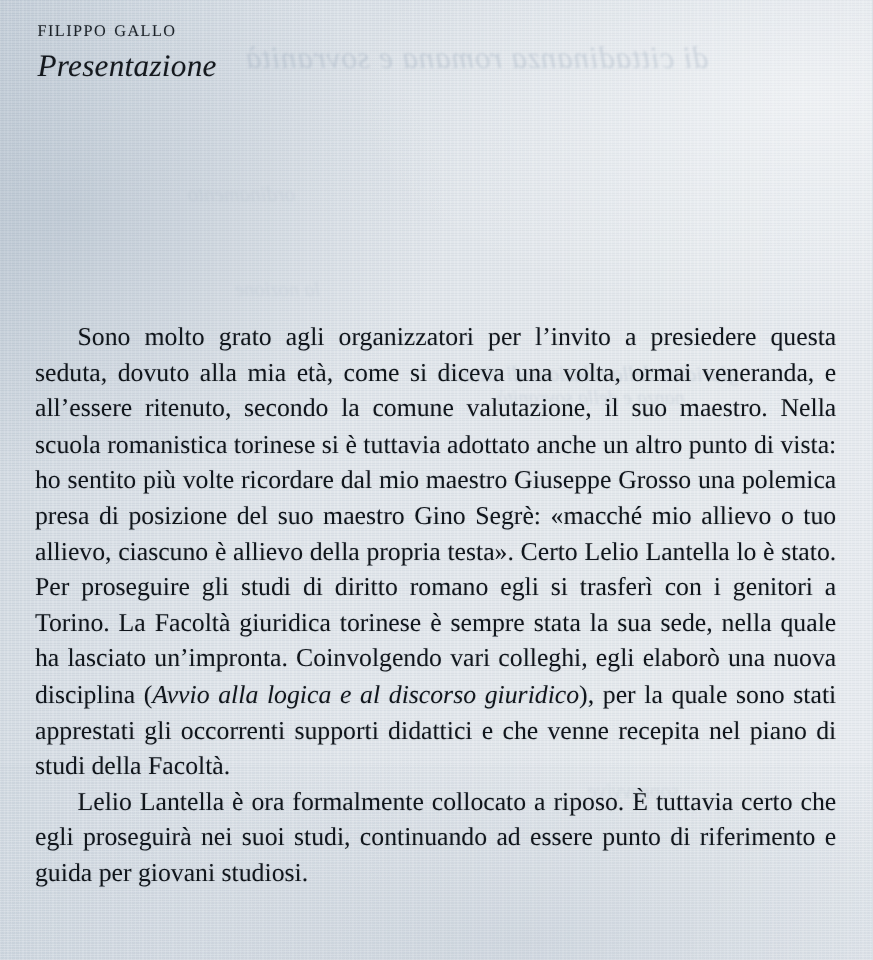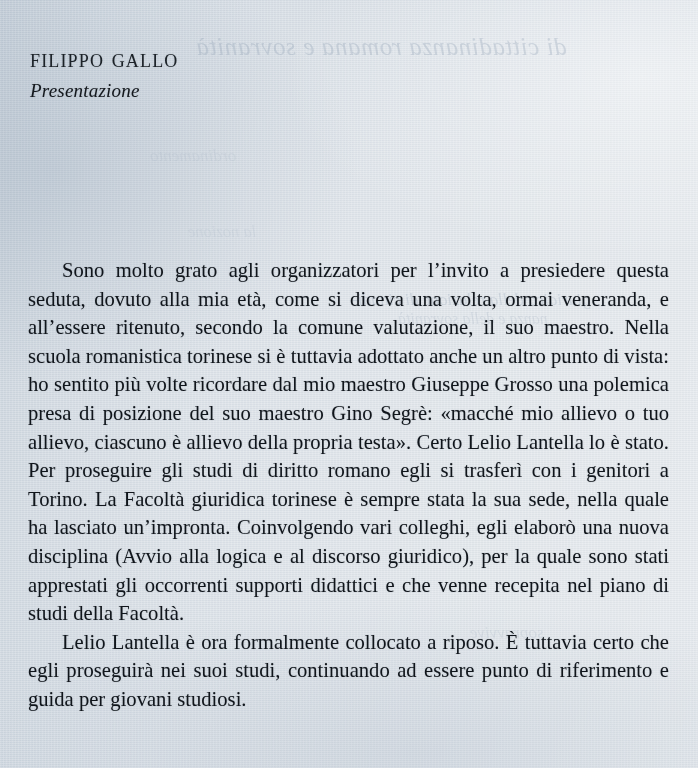--- a/index.html
+++ b/index.html
@@ -67,33 +67,32 @@
   }
 
   
   #header {
     position: absolute;
     left: 30px;
     top: 14px;
     z-index: 6;
   }
   #author {
-    font-size: 26px;
+    font-size: 18px;
     letter-spacing: 1.15px;
     color: #1c2228;
     white-space: nowrap;
     font-variant: small-caps;
     text-transform: lowercase;
     line-height: 1;
-    margin-top: 32px;
   }
   #author::first-letter { font-size: 1em; }
   #title {
     margin-top: 9px;
-    font-size: 19px;
+    font-size: 25px;
     font-style: italic;
     color: #14181d;
     letter-spacing: 0.2px;
     line-height: 1;
   }
 
   
   #body {
     position: absolute;
     left: 28px;
@@ -104,21 +103,21 @@
     font-size: 20.6px;
     line-height: 28.6px;
     text-align: justify;
     text-justify: inter-word;
   }
   #body p {
     margin: 0;
     text-indent: 34px;
     hyphens: manual;
   }
-  #body p .ital { }
+  #body p .ital { font-style: italic; }
 
   
   .bleed {
     position: absolute;
     z-index: 2;
     pointer-events: none;
     color: #8d9eb2;
     opacity: 0.30;
     font-style: italic;
     white-space: nowrap;

